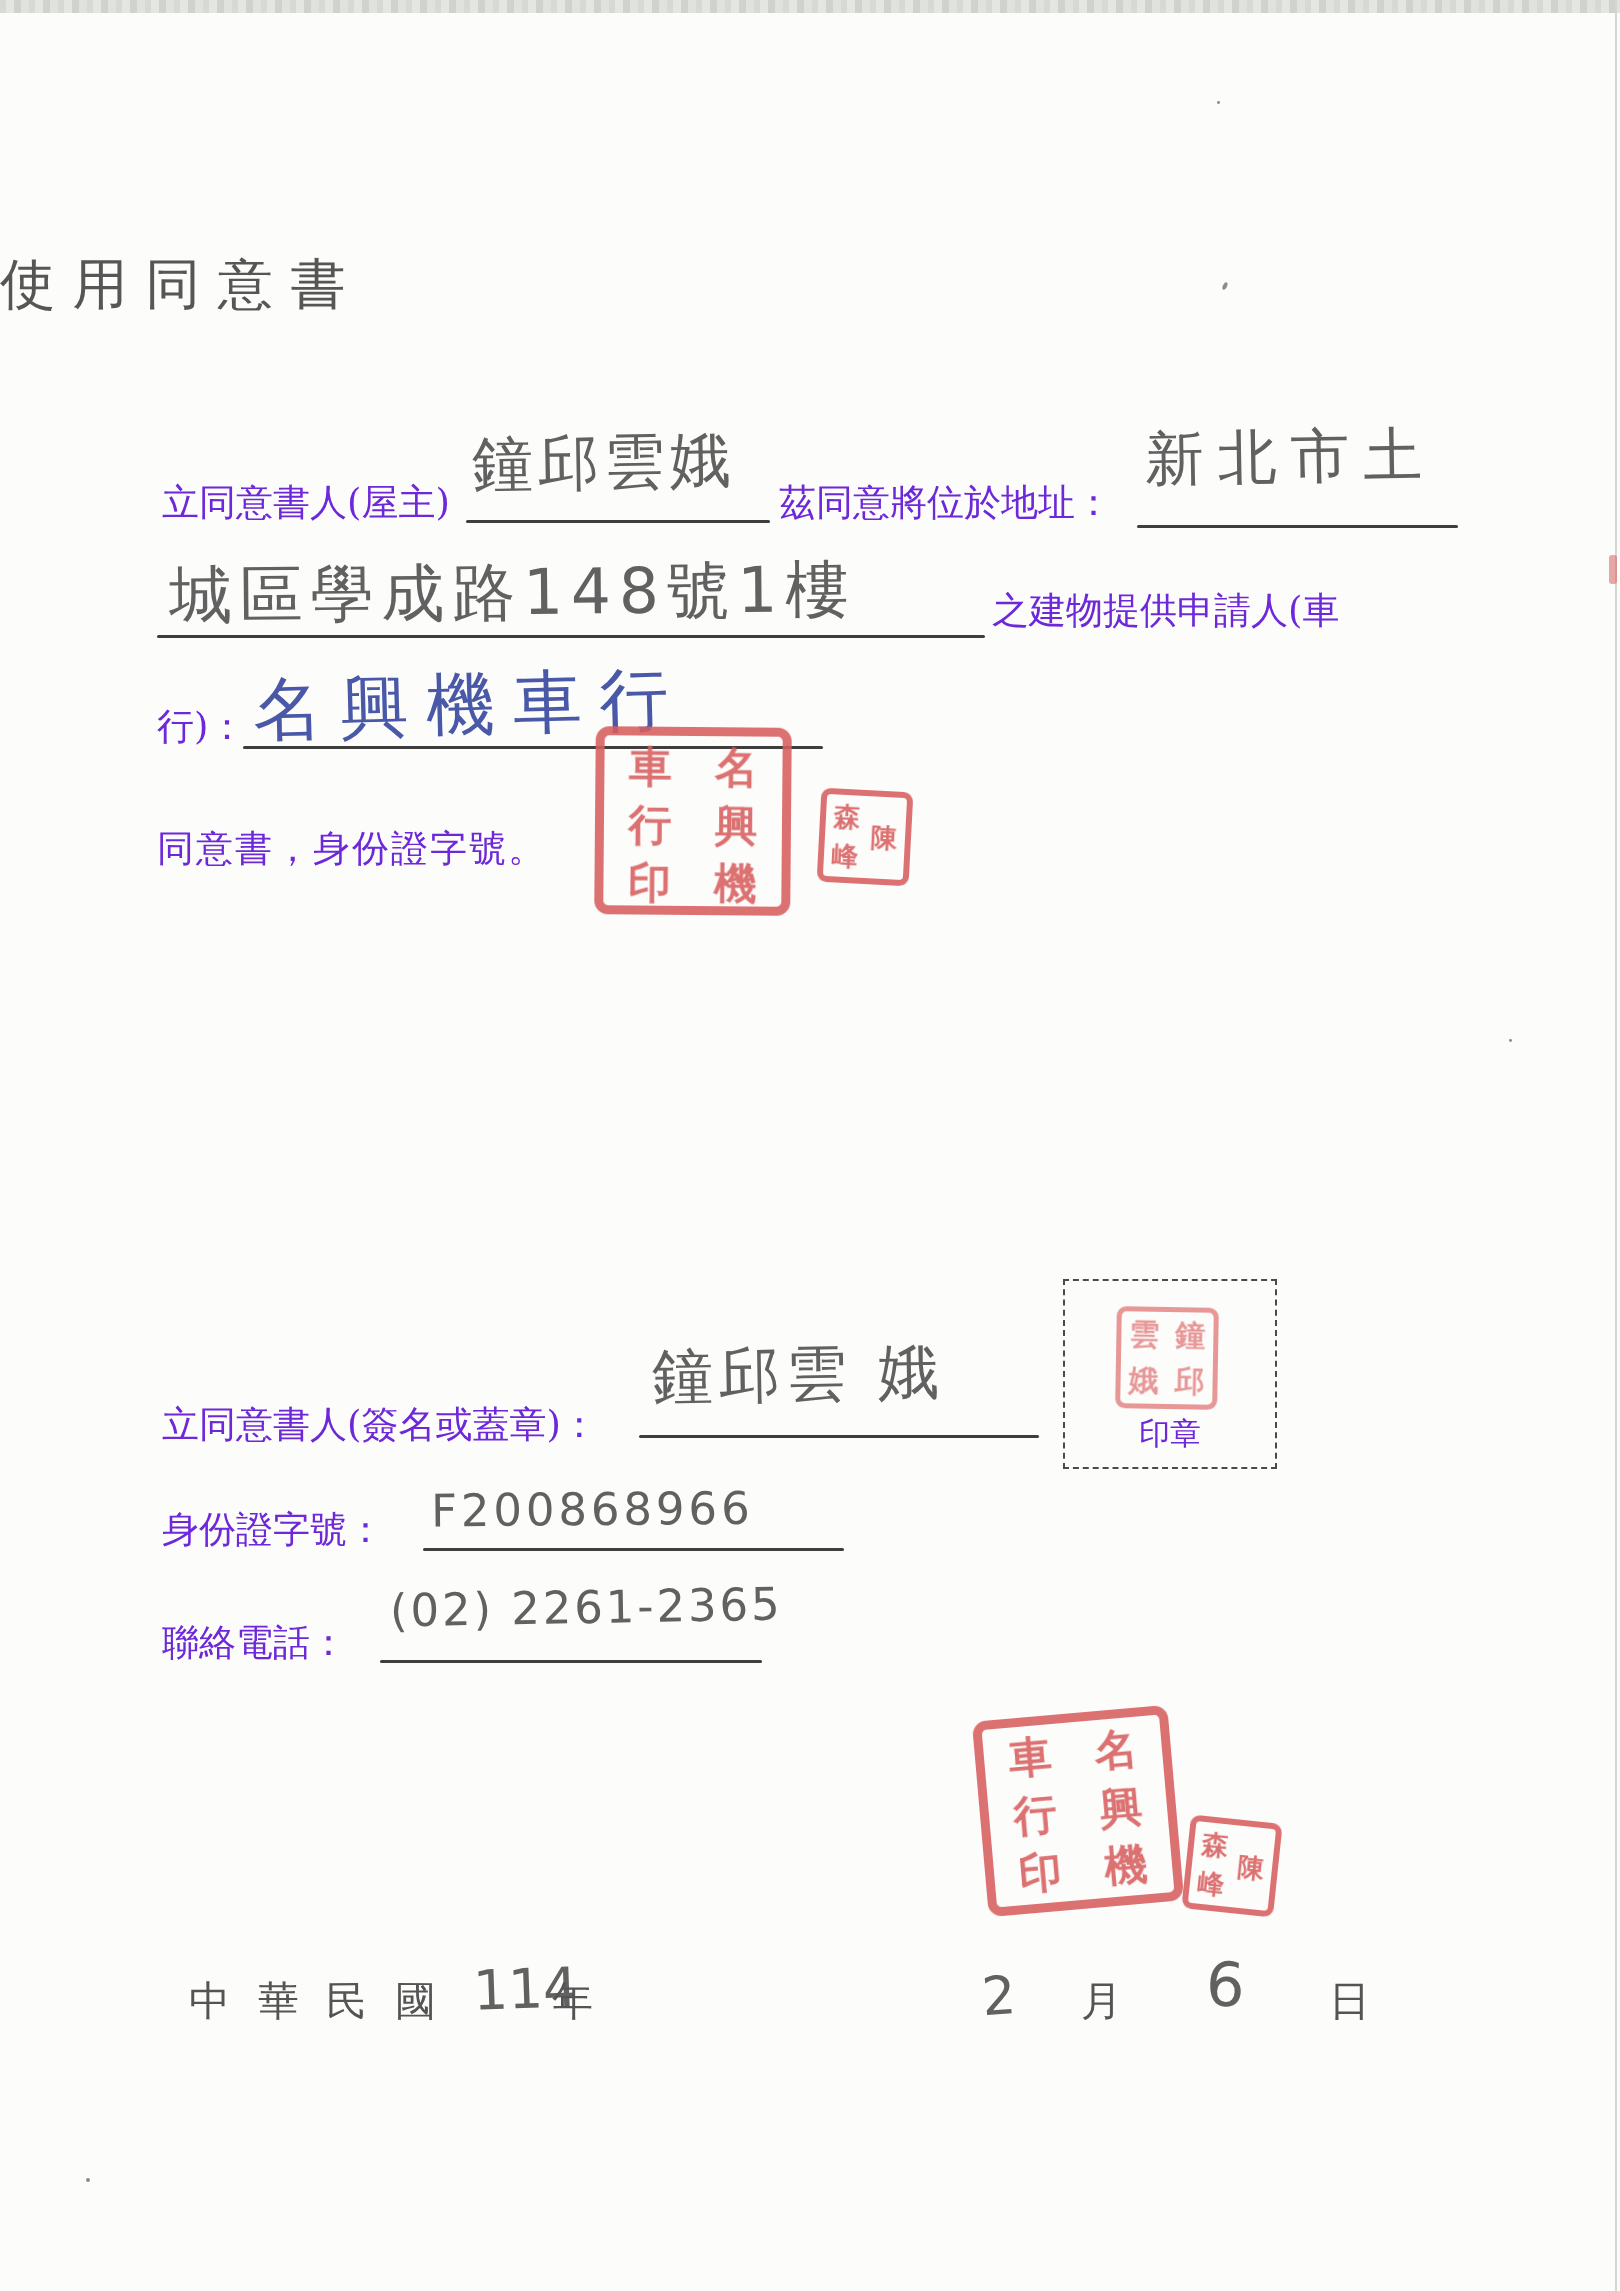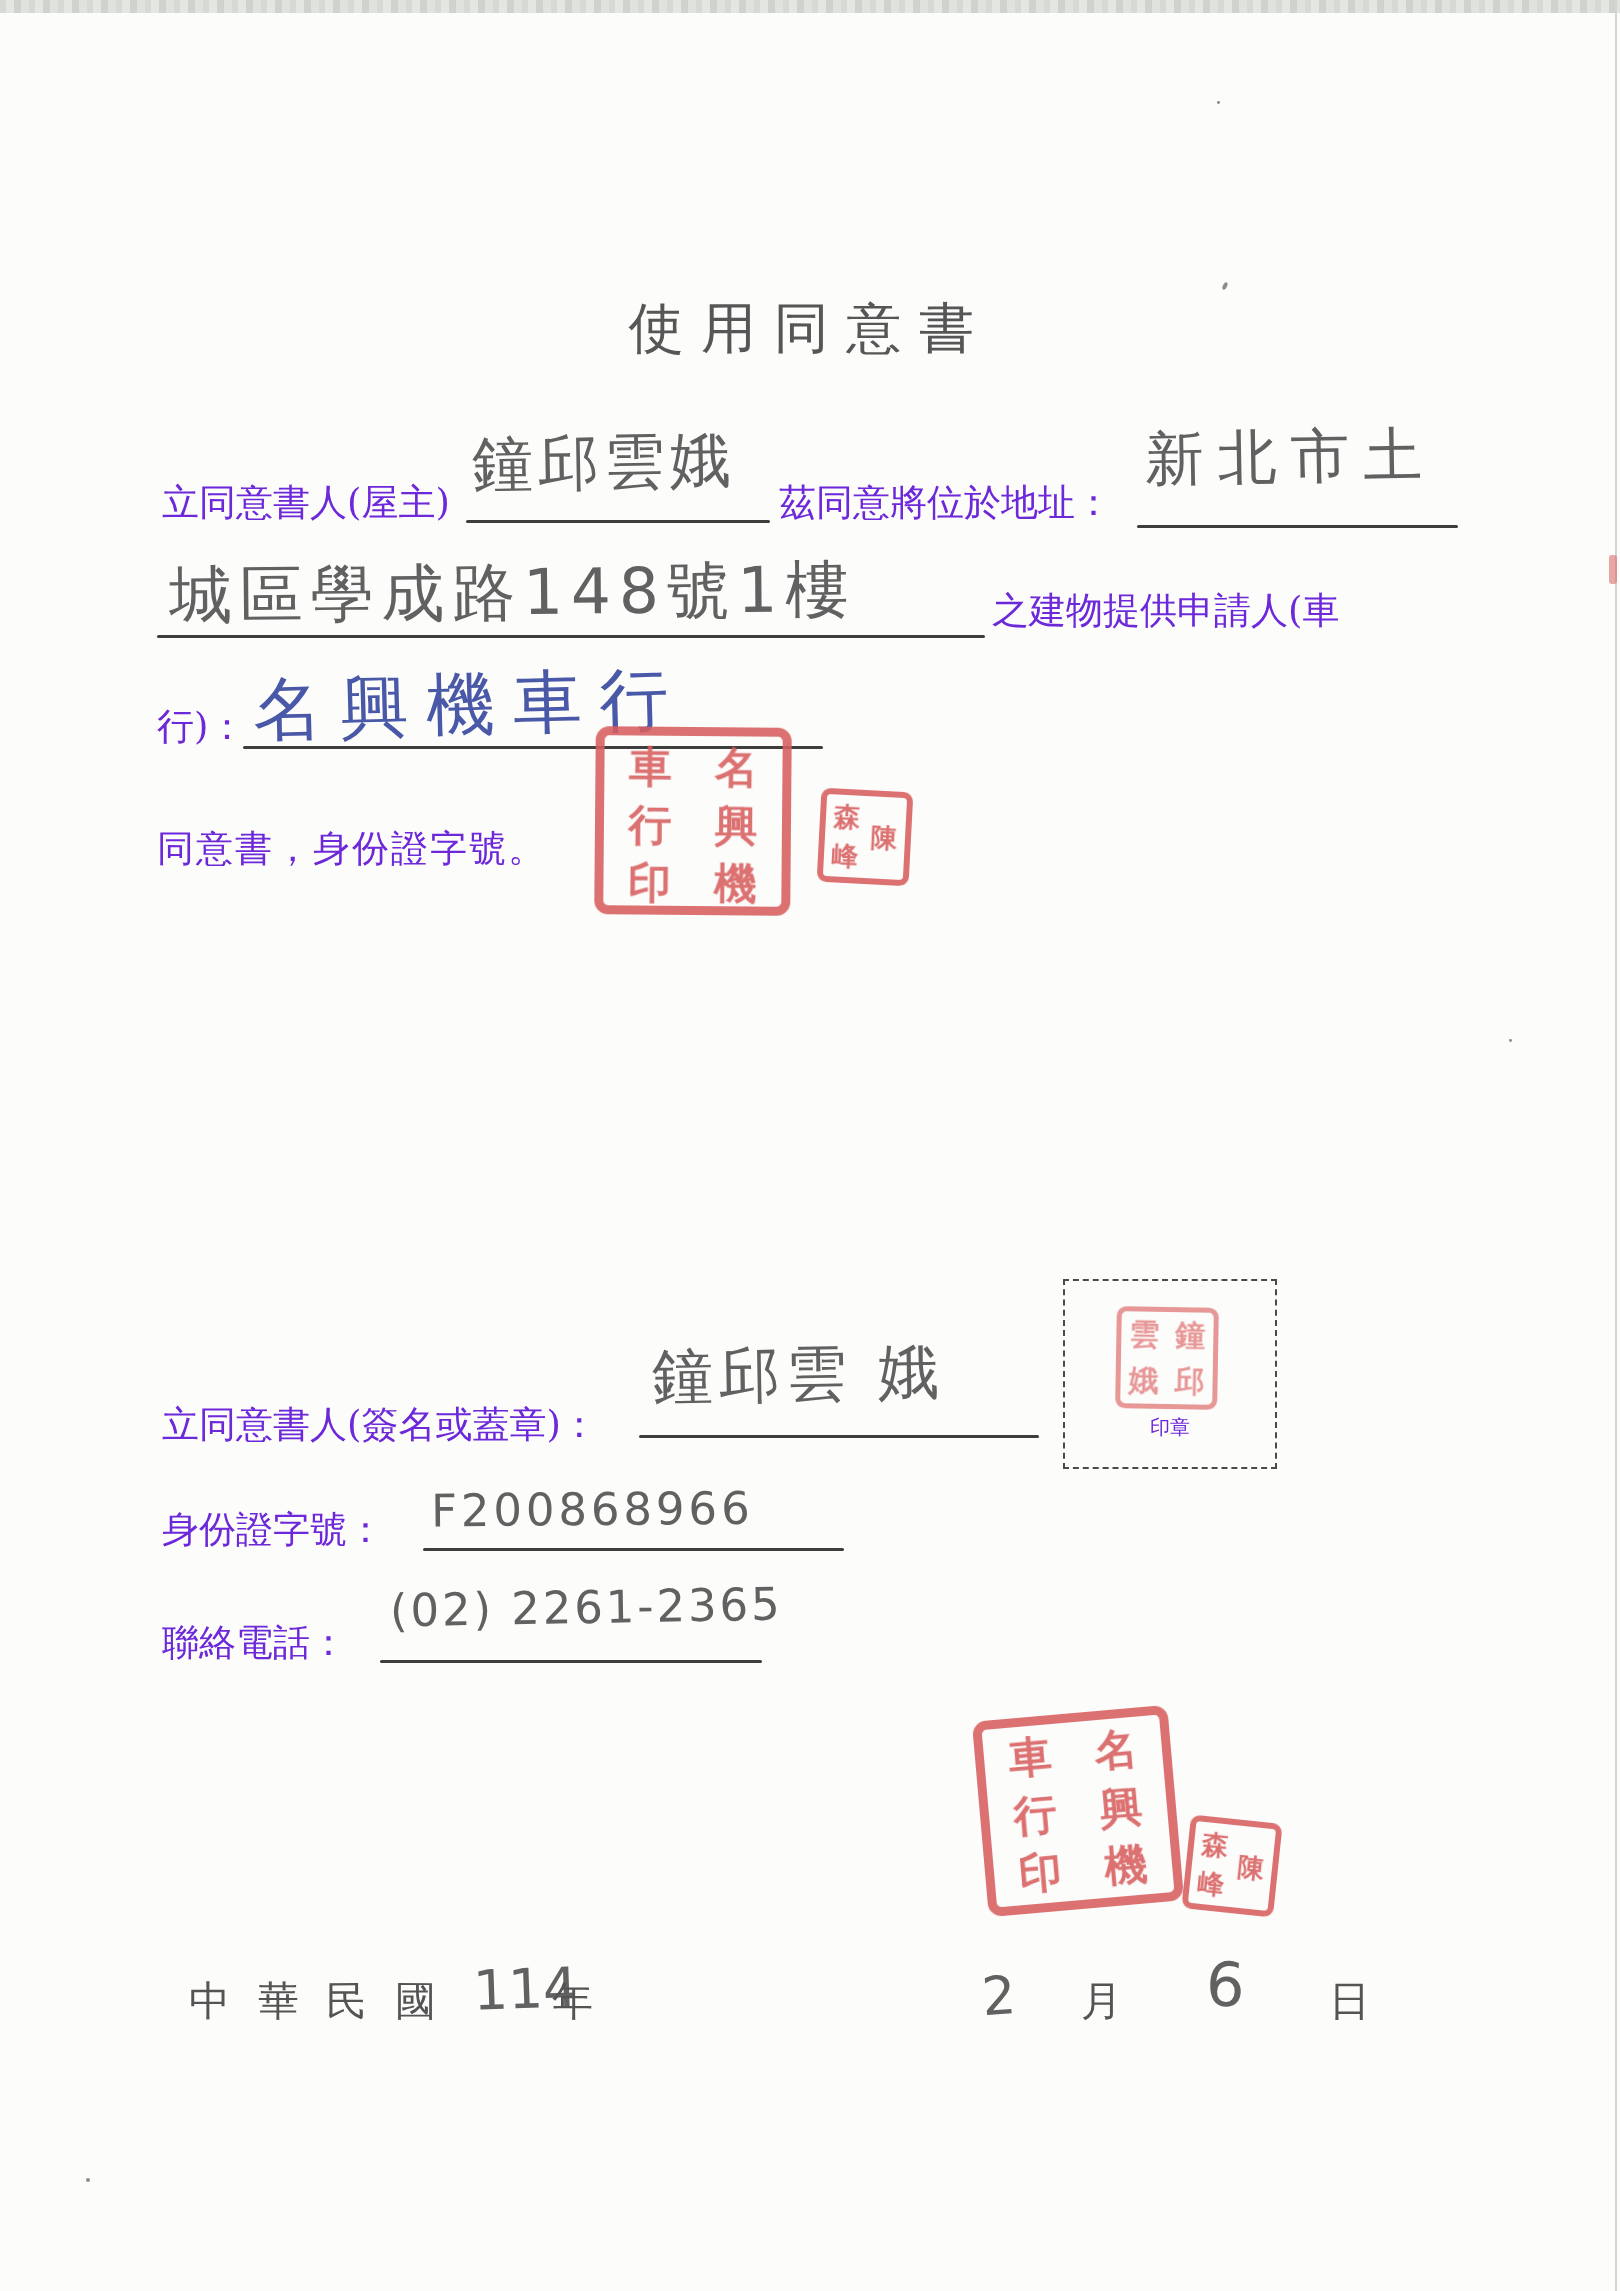--- a/index.html
+++ b/index.html
@@ -57,21 +57,21 @@
 </style>
 </head>
 <body>
 
 <div class="page">
 
   <div class="scan-top"></div>
   <div class="scan-right"></div>
   <div class="red-smudge"></div>
 
-  <div class="t title" style="left:0;right:0;top:253px;text-align:center;margin-top:44px;">使用同意書</div>
+  <div class="t title" style="left:0;right:0;top:253px;text-align:left;">使用同意書</div>
 
   <span class="t print" style="left:162px;top:482px;">立同意書人(屋主)</span>
   <span class="t hand" style="left:472px;top:427px;font-size:61px;letter-spacing:4.9px;transform:rotate(-1deg);">鐘邱雲娥</span>
   <div class="rule" style="left:466px;top:520px;width:304px;"></div>
   <span class="t print" style="left:779px;top:482px;">茲同意將位於地址：</span>
   <span class="t hand" style="left:1145px;top:423px;font-size:59px;letter-spacing:13.7px;transform:rotate(-1deg);">新北市土</span>
   <div class="rule" style="left:1137px;top:525px;width:321px;"></div>
 
   <span class="t hand" style="left:169px;top:557px;font-size:63px;letter-spacing:7.8px;transform:rotate(-.5deg);">城區學成路148號1樓</span>
   <div class="rule" style="left:157px;top:635px;width:828px;"></div>
@@ -98,21 +98,21 @@
     <span class="c">峰</span>
   </div>
 
   <div class="seal-box">
     <div class="stamp stamp-owner" style="left:51px;top:25.5px;transform:rotate(1deg);">
       <span class="c">鐘</span>
       <span class="c">邱</span>
       <span class="c">雲</span>
       <span class="c">娥</span>
     </div>
-    <span class="t print" style="left:0;right:0;top:135px;text-align:center;font-size:20px;">印章</span>
+    <span class="t print" style="left:0;right:0;top:135px;text-align:center;font-size:31px;">印章</span>
   </div>
 
   <span class="t print" style="left:162px;top:1404px;">立同意書人(簽名或蓋章)：</span>
   <span class="t hand" style="left:652px;top:1339px;font-size:61px;letter-spacing:5.9px;transform:rotate(-1deg);">鐘邱雲 娥</span>
   <div class="rule" style="left:639px;top:1435px;width:400px;"></div>
 
   <span class="t print" style="left:162px;top:1509px;">身份證字號：</span>
   <span class="t hand" style="left:431px;top:1484px;font-size:45px;letter-spacing:3.9px;transform:rotate(-.5deg);">F200868966</span>
   <div class="rule" style="left:423px;top:1548px;width:421px;"></div>
 

